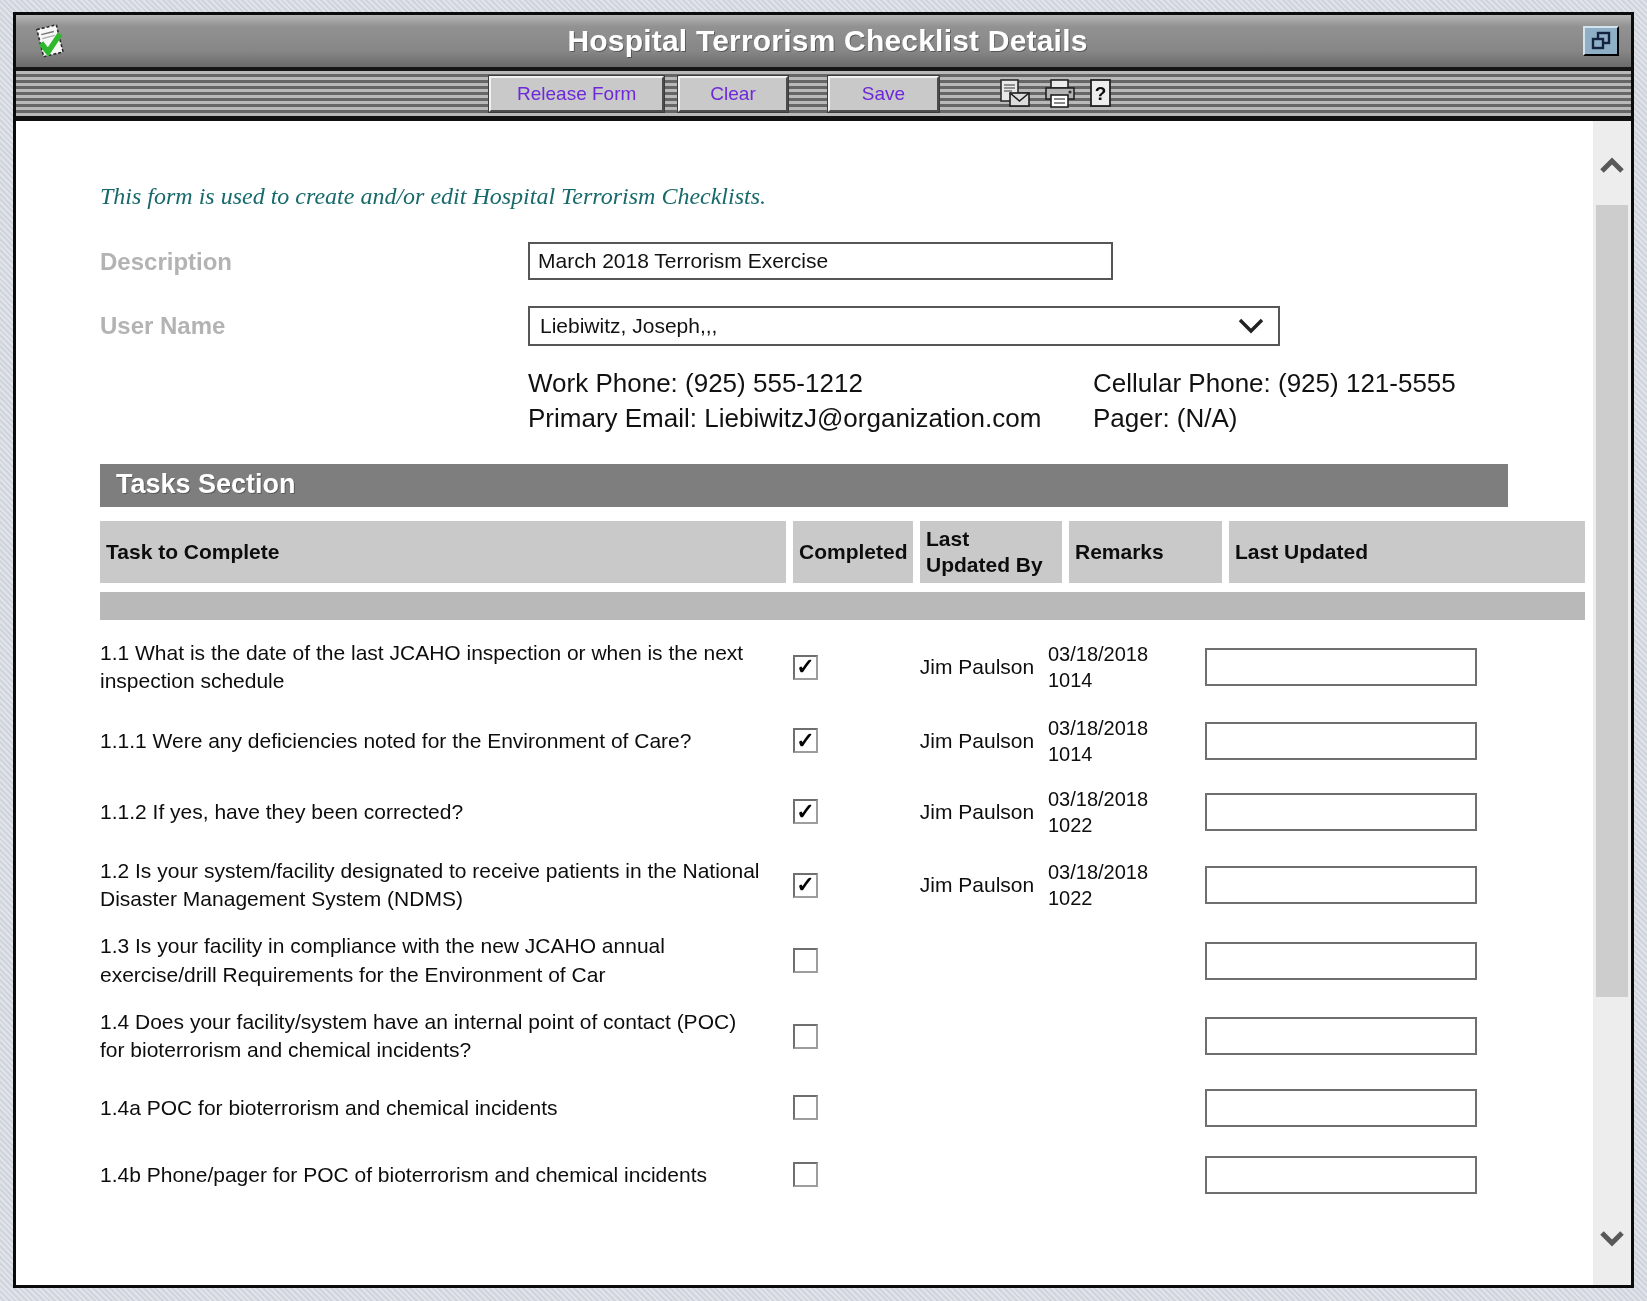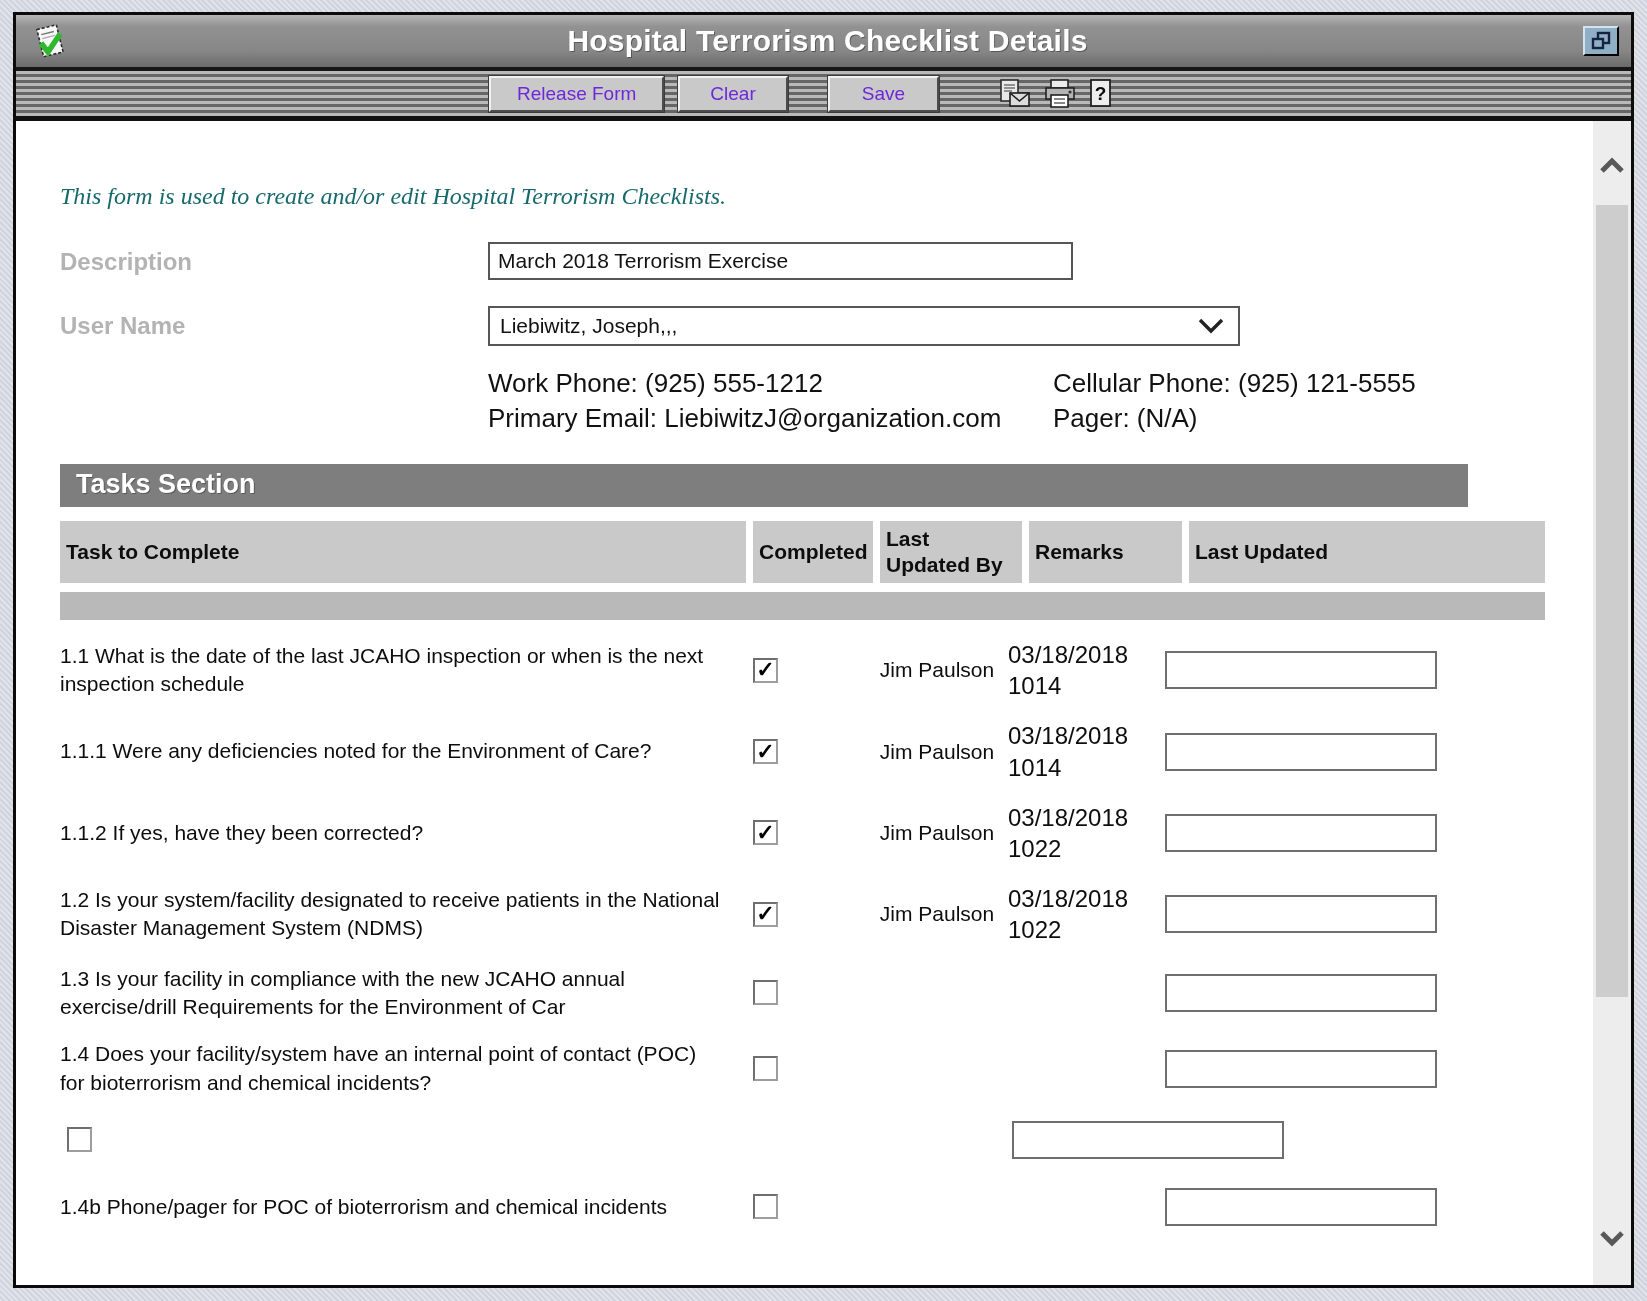--- a/index.html
+++ b/index.html
@@ -51,21 +51,21 @@
   .tb-btn.release{ margin-left:473px; }
   .tb-btn.clear  { margin-left:14px; padding:0 30px; }
   .tb-btn.save   { margin-left:40px; padding:0 32px; }
   .tb-icons{ margin-left:58px; display:flex; align-items:center; gap:8px; }
   .tb-icon{ cursor:pointer; display:flex; }
 
   
   .content{
     flex:1; position:relative; background:#fff; overflow:hidden;
   }
-  .content-inner{ padding:62px 80px 0 44px; }
+  .content-inner{ padding:62px 80px 0 44px;margin-left:40px; }
 
   .intro{
     font-family:"Liberation Serif", serif; font-style:italic;
     font-size:24px; color:#17696b; margin-bottom:32px;
   }
 
   .section-bar{
     width:1408px; background:#7e7e7e; color:#fff; font-weight:bold;
     font-size:27px; padding:5px 16px 7px 16px;
     text-shadow:1px 1px 0 rgba(0,0,0,.3);
@@ -108,21 +108,21 @@
     column-gap:0; align-items:center; margin-top:19px; min-height:48px;
   }
   .task-cell{ font-size:21px; color:#0d0d0d; line-height:1.35; padding-right:20px; }
   .cb{
     width:25px; height:25px; background:#fff; margin-left:7px;
     border:2px solid; border-color:#6f6f6f #9d9d9d #9d9d9d #6f6f6f;
     display:flex; align-items:center; justify-content:center;
     font-size:22px; font-weight:bold; color:#000; cursor:pointer; line-height:1;
   }
   .by-cell{ text-align:center; font-size:21px; color:#0d0d0d; }
-  .date-cell{ font-size:24px; color:#0d0d0d; line-height:1.3; }
+  .date-cell{ font-size:20px; color:#0d0d0d; line-height:1.3; }
   .remarks-cell input{
     width:272px; height:38px; margin-left:4px;
     border:2px solid #6f6f6f; font-size:20px; padding:0 6px;
     font-family:"Liberation Sans",sans-serif; outline:none;
   }
 
   
   .vscroll{
     position:absolute; top:0; right:0; bottom:0; width:38px; background:#ededed;
   }
@@ -322,20 +322,21 @@
     <div class="date-cell">
       <div></div>
       <div></div>
     </div>
     <div class="remarks-cell">
       <input type="text" style="">
     </div>
   </div>
 
   <div class="trow">
+    <div class="task-cell">1.4a POC for bioterrorism and chemical incidents</div>
     <div>
                   <div class="cb"></div>
                 </div>
     <div class="by-cell"></div>
     <div class="date-cell">
       <div></div>
       <div></div>
     </div>
     <div class="remarks-cell">
       <input type="text" style="">

